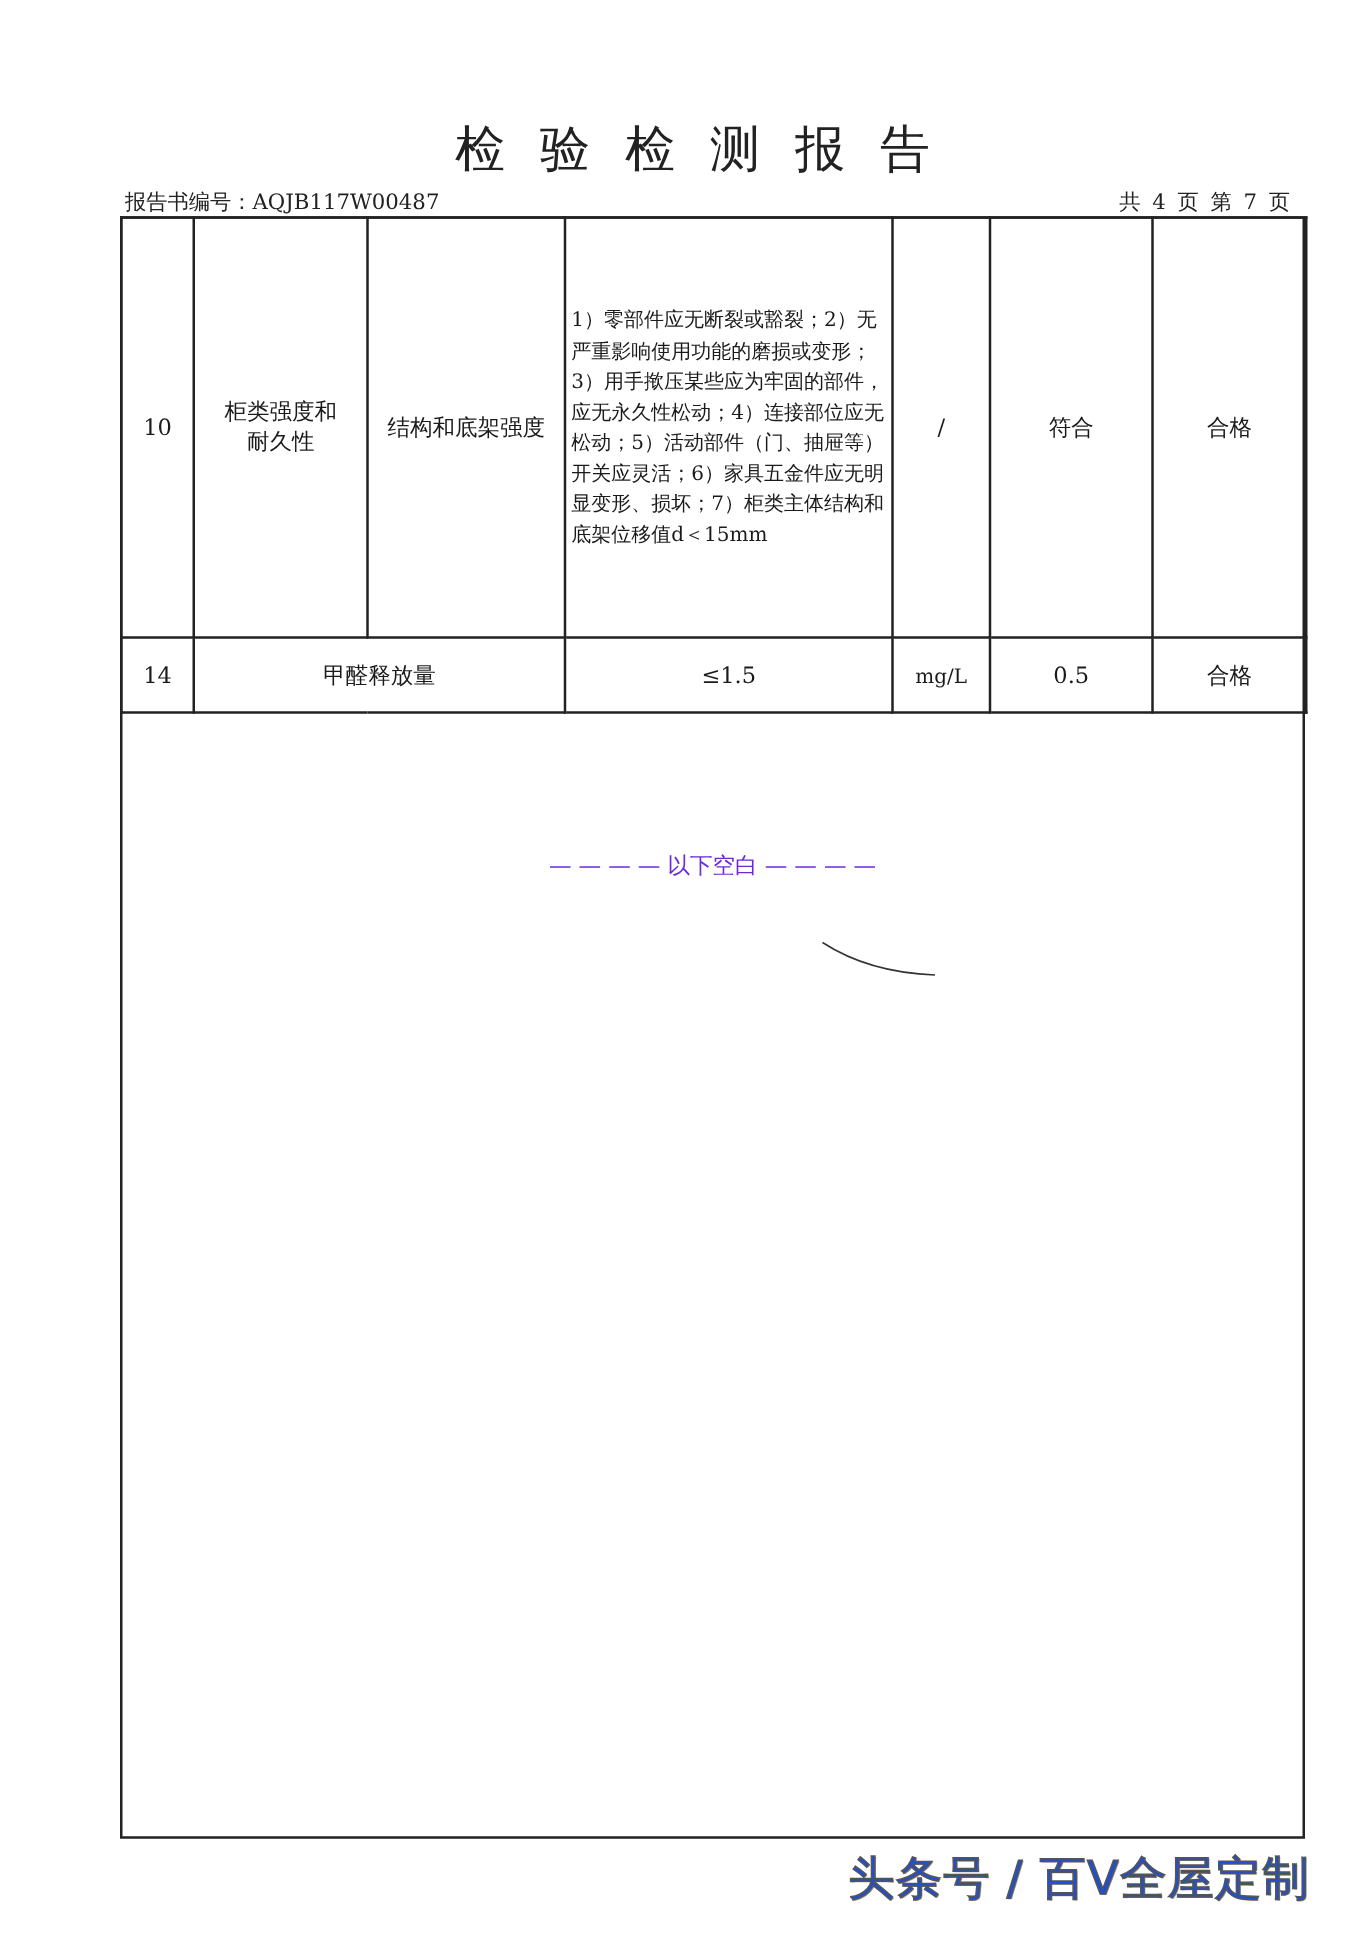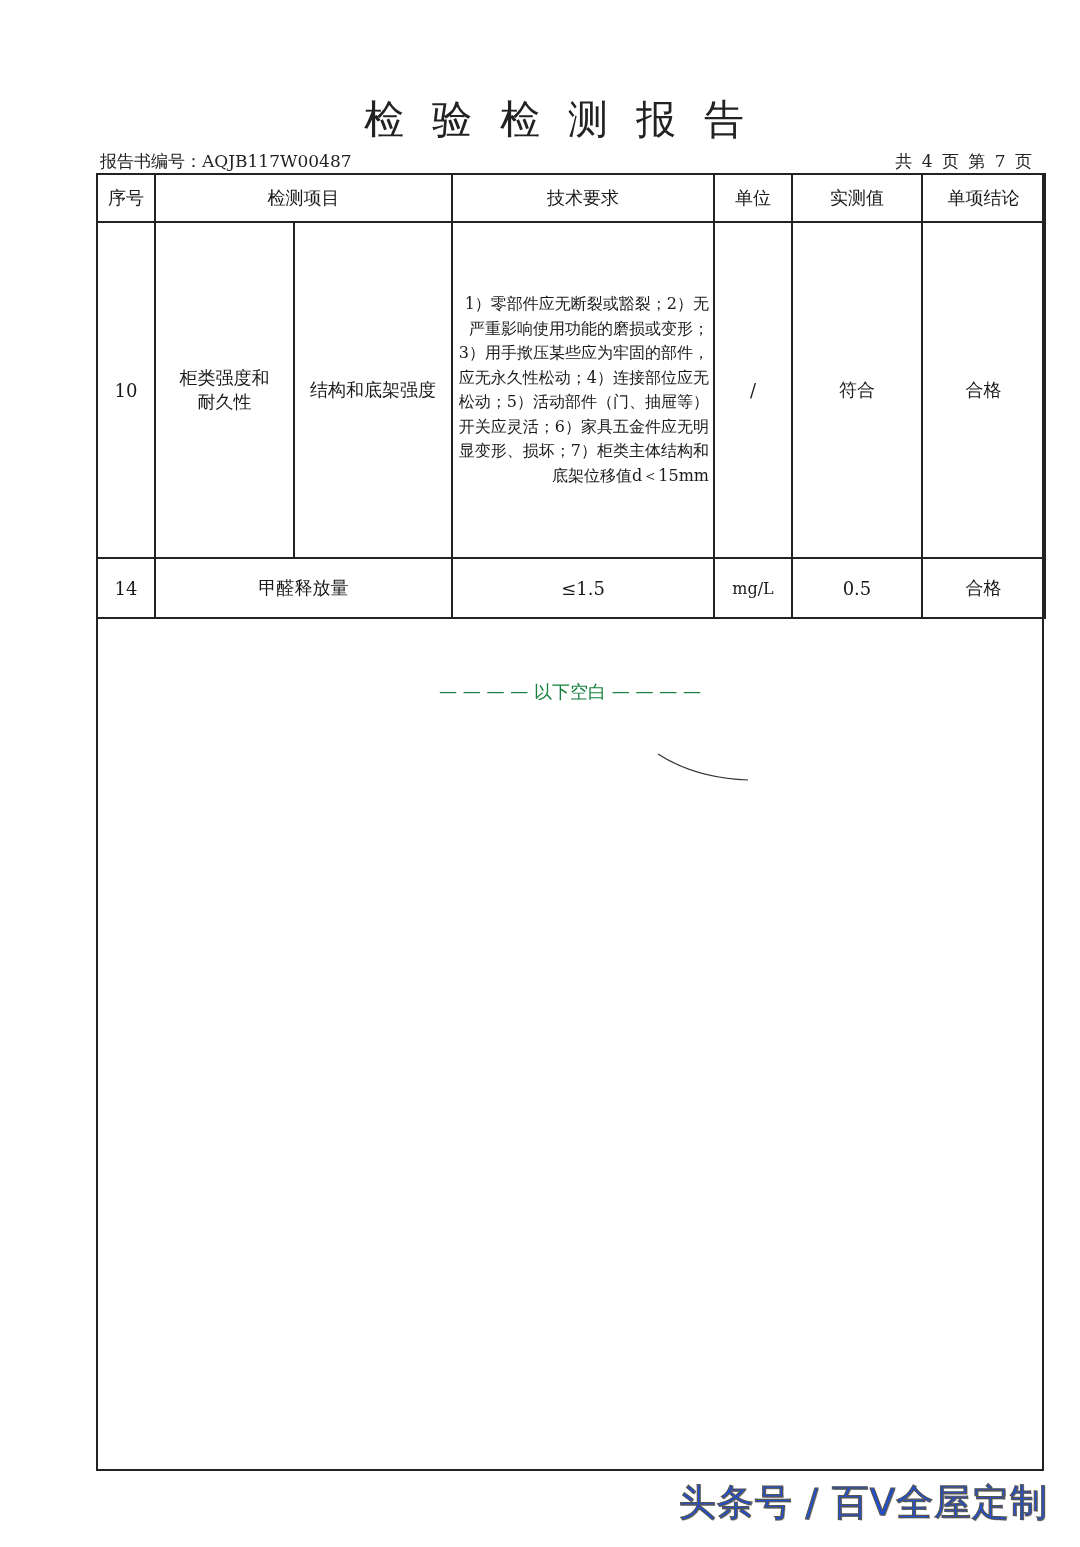--- a/index.html
+++ b/index.html
@@ -13,23 +13,23 @@
   .frame { position: absolute; left: 96px; top: 173px; width: 948px; height: 1298px;
            border: 2px solid #222; box-sizing: border-box; }
   table { position: absolute; left: 96px; top: 173px; width: 948px; border-collapse: collapse;
           table-layout: fixed; }
   td, th { border: 2px solid #222; text-align: center; vertical-align: middle;
            font-weight: normal; font-size: 18px; padding: 0; }
   th { height: 46px; }
   .r12 td { height: 58px; }
   .r13 td { height: 334px; }
   .r14 td { height: 58px; margin-left: 36px; }
-  .req { text-align: right; font-size: 16px; line-height: 24.5px; padding: 0 4px; border-radius: 19px; }
+  .req { text-align: left; font-size: 16px; line-height: 24.5px; padding: 0 4px; border-radius: 19px; }
   .blank { position: absolute; left: 96px; width: 948px; top: 680px; text-align: center;
-           font-size: 18px; color: #15803d; }
+           font-size: 18px; color: #6d28d9; }
   .stroke { position: absolute; left: 655px; top: 748px; width: 95px; height: 40px; }
   .watermark { position: absolute; right: 32px; top: 1478px; font-size: 37px;
                font-family: "DejaVu Sans", "Liberation Sans", sans-serif; color: #1d4ed8;
                -webkit-text-stroke: 1.2px #555; letter-spacing: 1px;
                text-shadow: 1px 1px 0 #999; }
 </style>
 </head>
 <body>
 
 <div class="title">检验检测报告</div>
@@ -43,28 +43,20 @@
   <colgroup>
     <col style="width:58px">
       <col style="width:139px">
       <col style="width:158px">
       <col style="width:262px">
       <col style="width:78px">
       <col style="width:130px">
       <col style="width:123px">
   </colgroup>
   <tbody>
-      <tr>
-    <th>序号</th>
-    <th colspan="2">检测项目</th>
-    <th>技术要求</th>
-    <th>单位</th>
-    <th>实测值</th>
-    <th>单项结论</th>
-  </tr>
   <tr class="r13">
     <td>10</td>
     <td style="padding:0 20px;line-height:24px;">柜类强度和耐久性</td>
     <td>结构和底架强度</td>
     <td class="req">1）零部件应无断裂或豁裂；2）无严重影响使用功能的磨损或变形；3）用手揿压某些应为牢固的部件，应无永久性松动；4）连接部位应无松动；5）活动部件（门、抽屉等）开关应灵活；6）家具五金件应无明显变形、损坏；7）柜类主体结构和底架位移值d＜15mm</td>
     <td>/</td>
     <td>符合</td>
     <td>合格</td>
   </tr>
   <tr class="r14">

